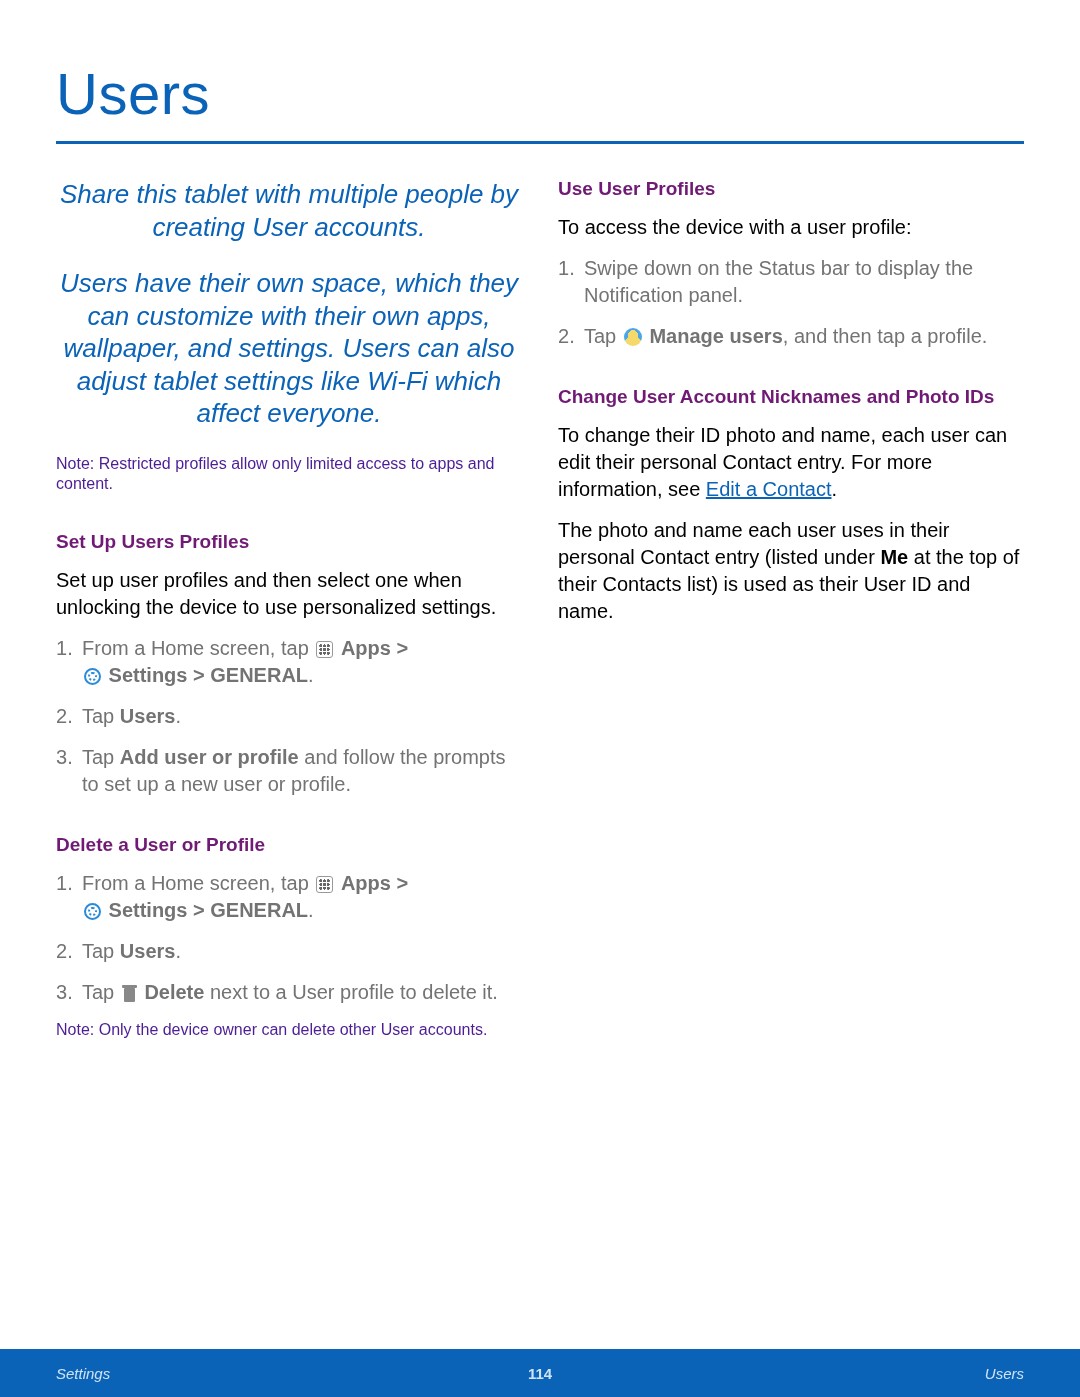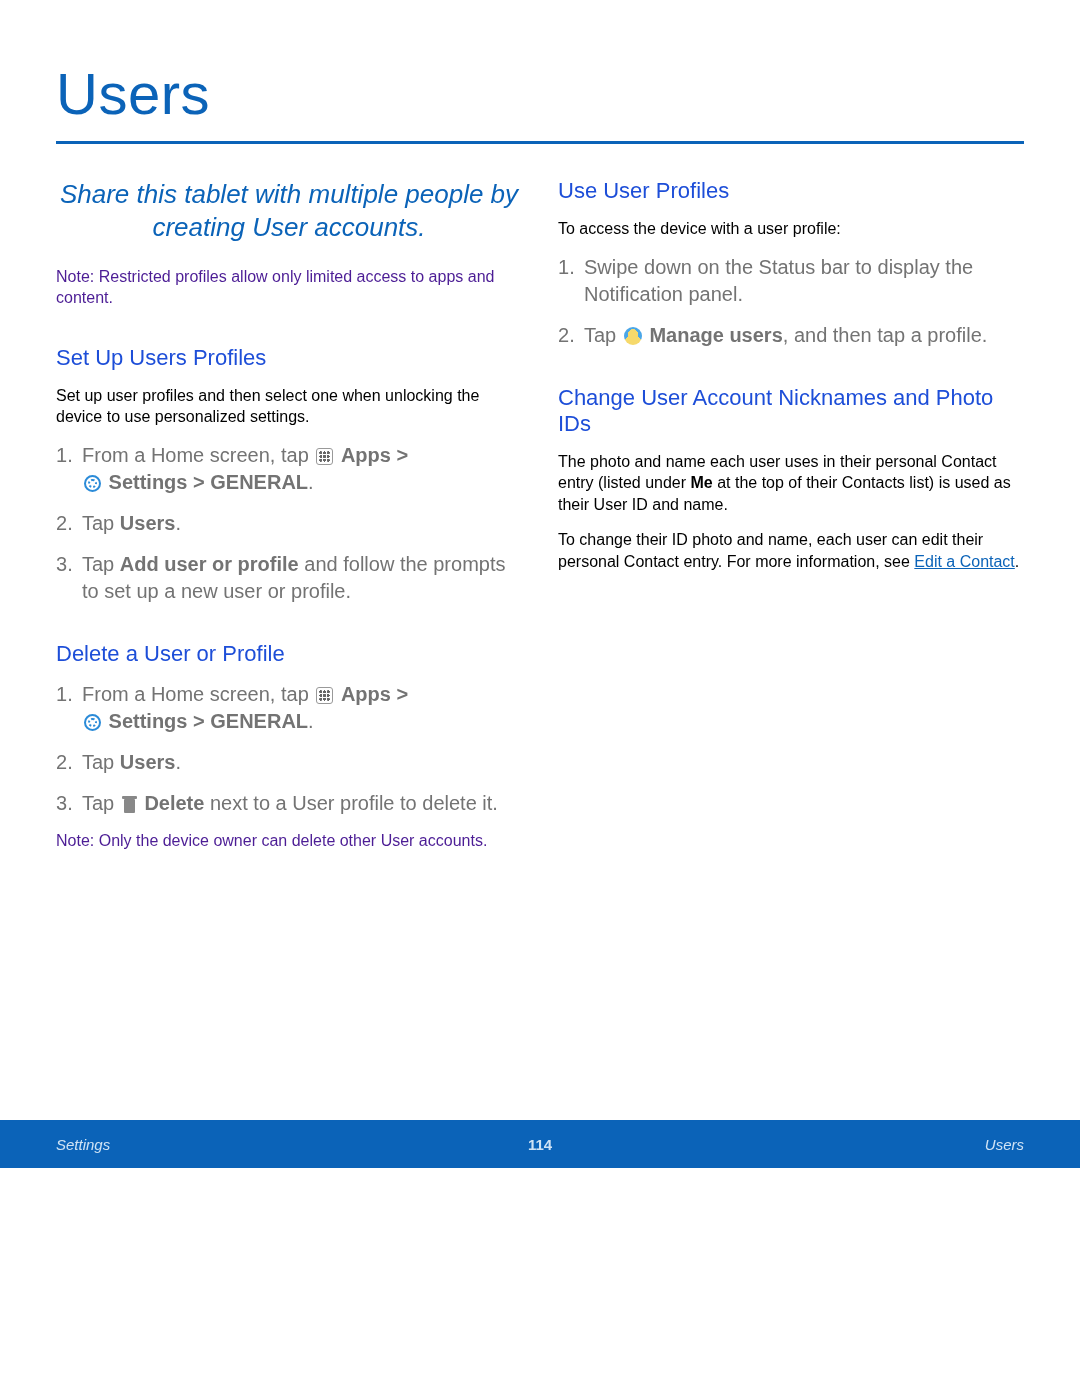--- a/index.html
+++ b/index.html
@@ -1,19 +1,19 @@
 <!DOCTYPE html>
 <html><head>
 <meta charset="utf-8">
 <style>
   * { box-sizing: border-box; margin: 0; padding: 0; }
   html, body { width: 1080px; height: 1397px; background: #fff; font-family: Helvetica, Arial, sans-serif; }
   .page {
     width: 1080px;
-    height: 1168px;
+    height: 1397px;
     position: relative;
     padding: 60px 56px 0 56px;
   }
   .page-title {
     font-size: 58px;
     color: #0b63b8;
     font-weight: 400;
     letter-spacing: 0.5px;
     padding-bottom: 14px;
   }
@@ -41,29 +41,29 @@
   }
   .note {
     font-size: 16px;
     line-height: 1.3;
     color: #4c1d95;
     margin-bottom: 26px;
   }
   .note .note-label { font-weight: 400; }
   .note .note-body { font-weight: 400; }
   .h2 {
-    font-size: 22px;
-    color: #1d4ed8;
-    font-weight: 400;
+    font-size: 19px;
+    color: #701a75;
+    font-weight: 700;
     margin-top: 36px;
     margin-bottom: 14px;
   }
   .h2.first { margin-top: 0; }
   .body {
-    font-size: 16px;
+    font-size: 20px;
     line-height: 1.35;
     color: #000;
     margin-bottom: 14px;
   }
   ol.steps {
     list-style: none;
     counter-reset: step;
     padding-left: 0;
     margin-bottom: 14px;
   }
@@ -172,20 +172,21 @@
 <div class="page">
 
   <h1 class="page-title">Users</h1>
   <hr class="title-rule">
 
   <div class="columns">
 
     <div class="col">
 
       <p class="intro">Share this tablet with multiple people by creating User accounts.</p>
+      <p class="intro">Users have their own space, which they can customize with their own apps, wallpaper, and settings. Users can also adjust tablet settings like Wi-Fi which affect everyone.</p>
 
       <p class="note">
         <span class="note-label b">Note</span><span class="note-body">: Restricted profiles allow only limited access to apps and content.</span>
       </p>
 
       <h2 class="h2">Set Up Users Profiles</h2>
       <p class="body">Set up user profiles and then select one when unlocking the device to use personalized settings.</p>
 
       <ol class="steps">
         <li>
@@ -241,25 +242,25 @@
         <li>
           <span>Tap </span>
           <span class="icon user-icon"></span>
           <span class="b"> Manage users</span><span>, and then tap a profile.</span>
         </li>
       </ol>
 
       <h2 class="h2">Change User Account Nicknames and Photo IDs</h2>
 
       <p class="body">
+        <span>To change their ID photo and name, each user can edit their personal Contact entry. For more information, see </span><a href="#" class="link">Edit a Contact</a><span>.</span>
+      </p>
+
+      <p class="body">
         <span>The photo and name each user uses in their personal Contact entry (listed under </span><span class="b">Me</span><span> at the top of their Contacts list) is used as their User ID and name.</span>
-      </p>
-
-      <p class="body">
-        <span>To change their ID photo and name, each user can edit their personal Contact entry. For more information, see </span><a href="#" class="link">Edit a Contact</a><span>.</span>
       </p>
 
     </div>
 
   </div>
 
   <div class="footer">
     <span>Settings</span>
     <span class="center">114</span>
     <span>Users</span>

